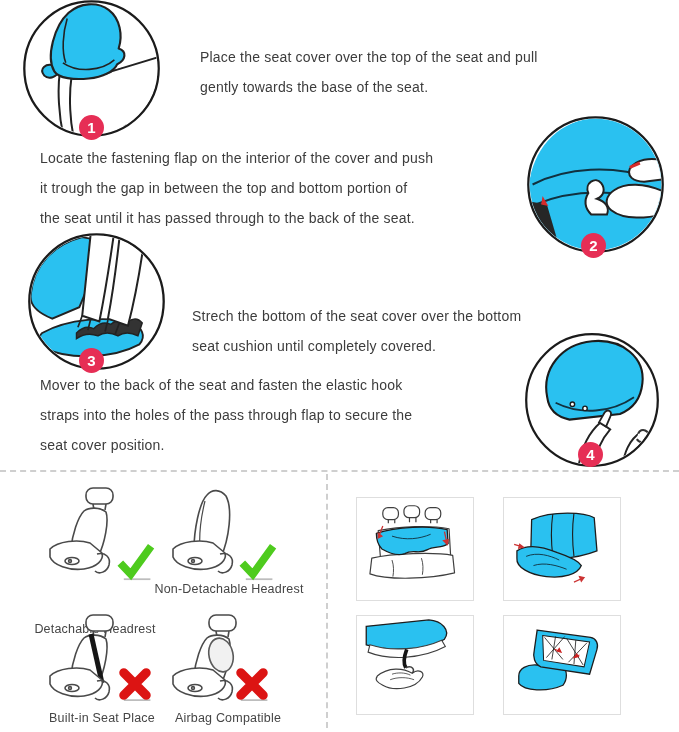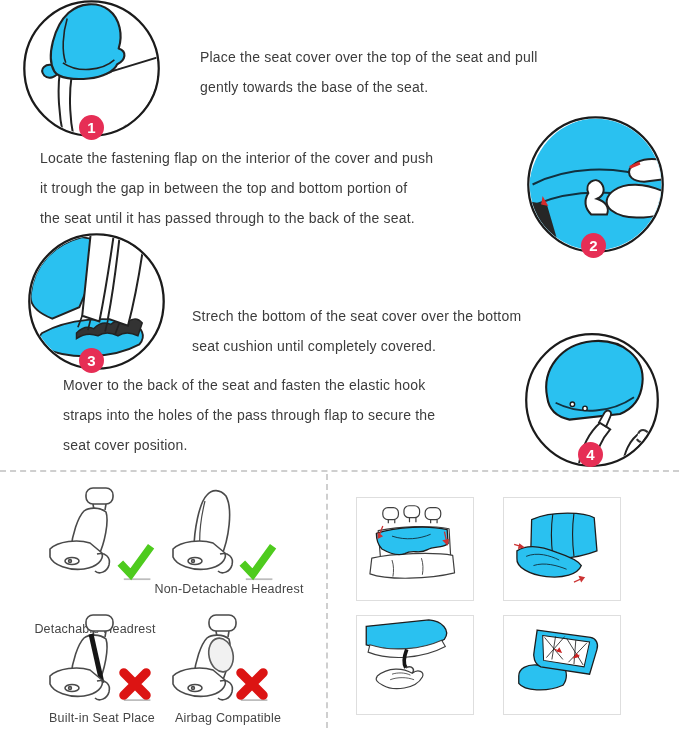--- a/index.html
+++ b/index.html
@@ -99,21 +99,21 @@
         <path d="M46 2 C44 20 42 42 40 60 L52 64 C56 44 60 18 62 4 Z" fill="#fff" stroke="#222" stroke-width="1.4"></path>
         <path d="M66 6 C64 24 61 46 58 62 L72 67 C77 48 81 24 83 10 Z" fill="#fff" stroke="#222" stroke-width="1.4"></path>
         <path d="M40 60 l-3 8 M46 62 l-2 8 M58 63 l-2 8 M66 65 l-3 8" stroke="#222" stroke-width="1.2" fill="none"></path>
       </g>
     </svg>
   </div>
   <div class="badge" style="left:79px;top:348px;">3</div>
   <div class="step-text" style="left:192px;top:272px;margin-top:29px;">Strech the bottom of the seat cover over the bottom
 seat cushion until completely covered.</div>
 
-  <div class="step-text" style="left:40px;top:370px;margin-left:23px;">Mover to the back of the seat and fasten the elastic hook
+  <div class="step-text" style="left:40px;top:370px;">Mover to the back of the seat and fasten the elastic hook
 straps into the holes of the pass through flap to secure the
 seat cover position.</div>
   <div class="step-circle" style="left:522px;top:330px;width:140px;height:140px;">
     <svg viewBox="0 0 100 100" width="140" height="140">
       <defs>
           <clipPath id="c4">
             <circle cx="50" cy="50" r="46"></circle>
           </clipPath>
         </defs>
       <circle cx="50" cy="50" r="47" fill="#fff" stroke="#1b1b1b" stroke-width="1.6"></circle>

